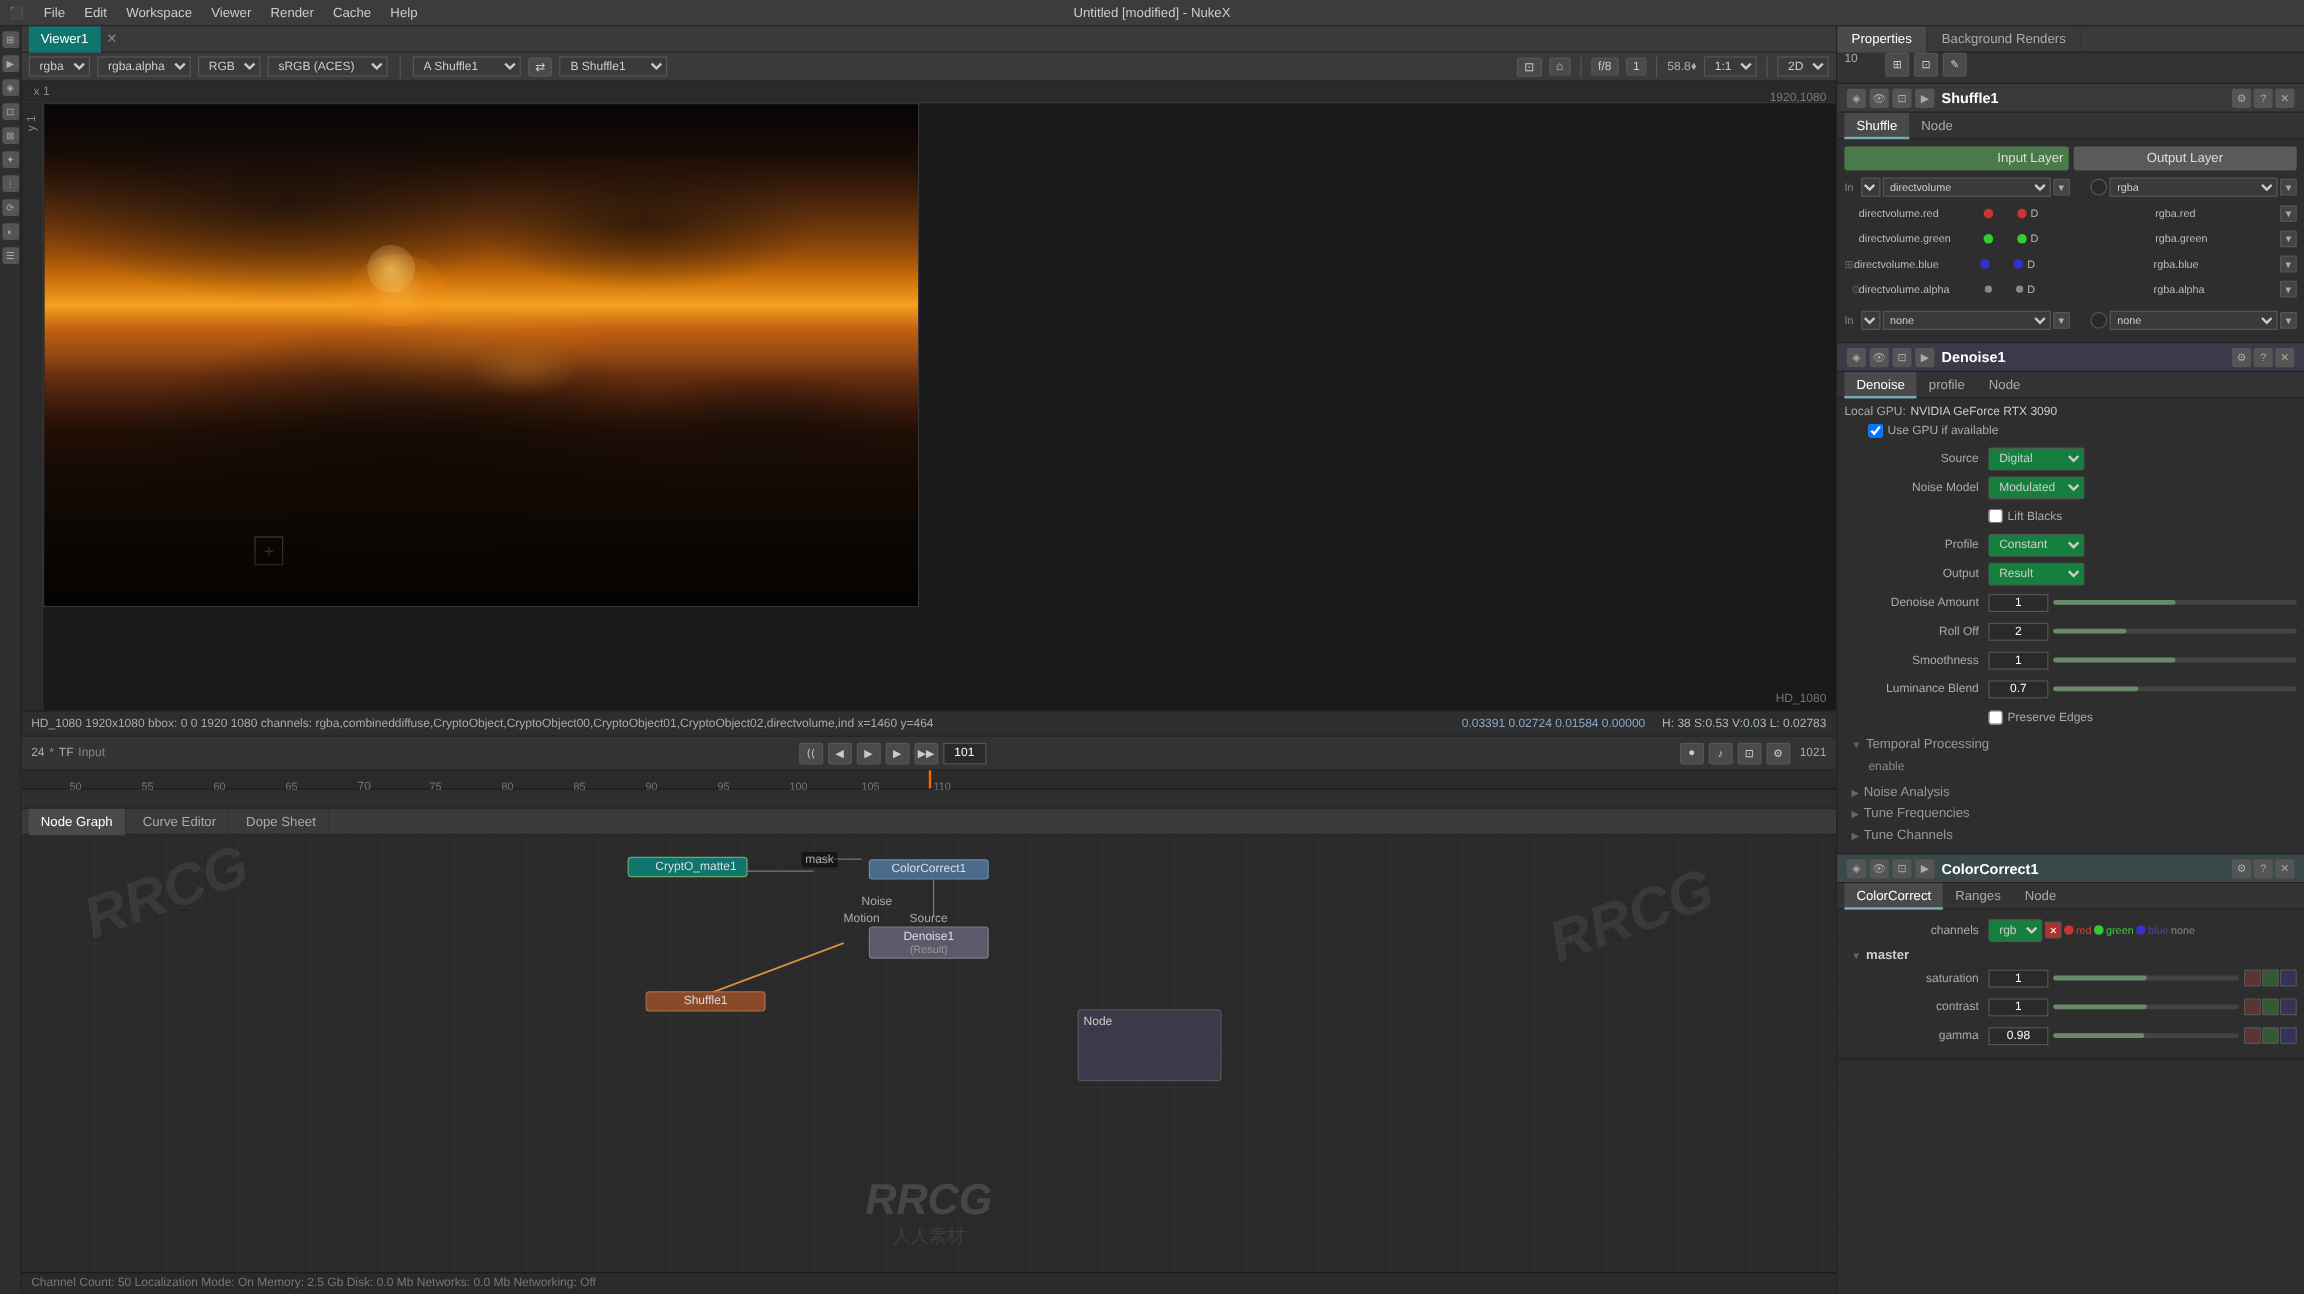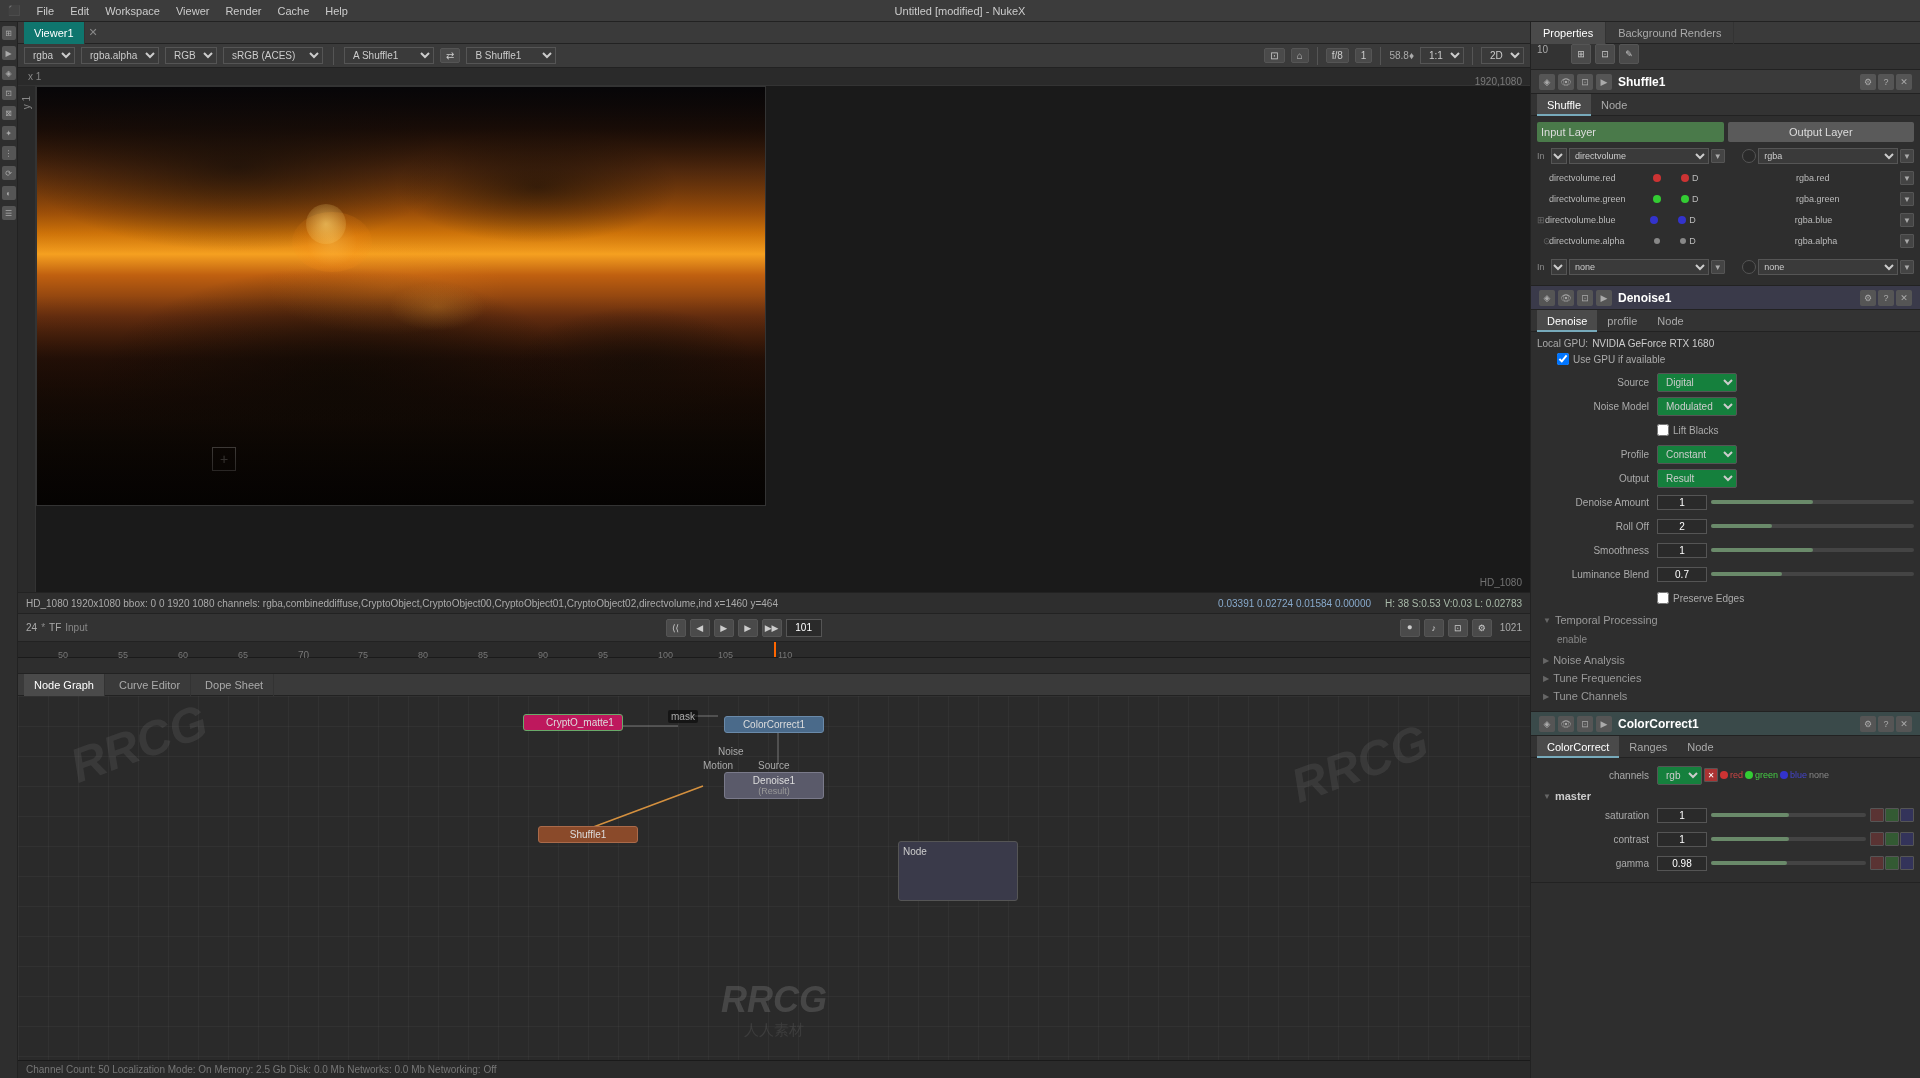--- a/index.html
+++ b/index.html
@@ -328,21 +328,21 @@
       position: absolute;
       border-radius: 3px;
       padding: 2px 6px;
       font-size: 11px;
       cursor: pointer;
       border: 1px solid rgba(255,255,255,0.15);
       min-width: 80px;
       text-align: center;
     }
     .node-cryptomatte {
-      background: #be185d;
+      background: #0f766e;
       border-color: #6aaa6a;
       color: #fff;
       padding-left: 20px;
     }
     .node-shuffle {
       background: #8a4a2a;
       border-color: #aa6a4a;
       color: #fff;
     }
     .node-color-correct {
@@ -858,21 +858,21 @@
       </div>
 
       <div class="prop-tabs">
         <div class="prop-tab active">Shuffle</div>
         <div class="prop-tab">Node</div>
       </div>
 
       <div class="prop-body">
 
         <div style="display:grid;grid-template-columns:1fr 1fr;gap:4px;margin-bottom:4px;">
-          <div style="background:#4a7a4a;padding:4px;text-align:left;font-size:11px;color:#ddd;cursor:pointer;border-radius:2px;">Input Layer</div>
+          <div style="background:#4a7a4a;padding:4px;text-align:right;font-size:11px;color:#ddd;cursor:pointer;border-radius:2px;">Input Layer</div>
           <div style="background:#5a5a5a;padding:4px;text-align:center;font-size:11px;color:#ddd;cursor:pointer;border-radius:2px;">Output Layer</div>
         </div>
 
         <div style="display:flex;align-items:center;gap:2px;margin-bottom:2px;height:20px;">
           <span style="font-size:9px;color:#888;width:12px;">In</span>
           <select style="background:#3a3a3a;border:1px solid #555;color:#ccc;font-size:9px;padding:1px;width:16px;">
             <option>B</option>
           </select>
           <select style="background:#3a3a3a;border:1px solid #555;color:#ccc;font-size:9px;padding:1px;flex:1;">
             <option>directvolume</option>
@@ -971,21 +971,21 @@
       <div class="prop-tabs">
         <div class="prop-tab active">Denoise</div>
         <div class="prop-tab">profile</div>
         <div class="prop-tab">Node</div>
       </div>
 
       <div class="prop-body">
 
         <div style="display:flex;align-items:center;margin-bottom:4px;font-size:10px;color:#aaa;">
           <span style="margin-right:4px;">Local GPU:</span>
-          <span style="color:#ccc;">NVIDIA GeForce RTX 1680</span>
+          <span style="color:#ccc;">NVIDIA GeForce RTX 3090</span>
         </div>
         <div style="display:flex;align-items:center;margin-bottom:6px;font-size:10px;color:#aaa;padding-left:20px;">
           <input type="checkbox" checked="" class="prop-checkbox" style="margin-right: 4px;">
           <span>Use GPU if available</span>
         </div>
 
         <div class="prop-row">
           <span class="prop-label">Source</span>
           <div class="prop-value">
             <select class="prop-dropdown">

